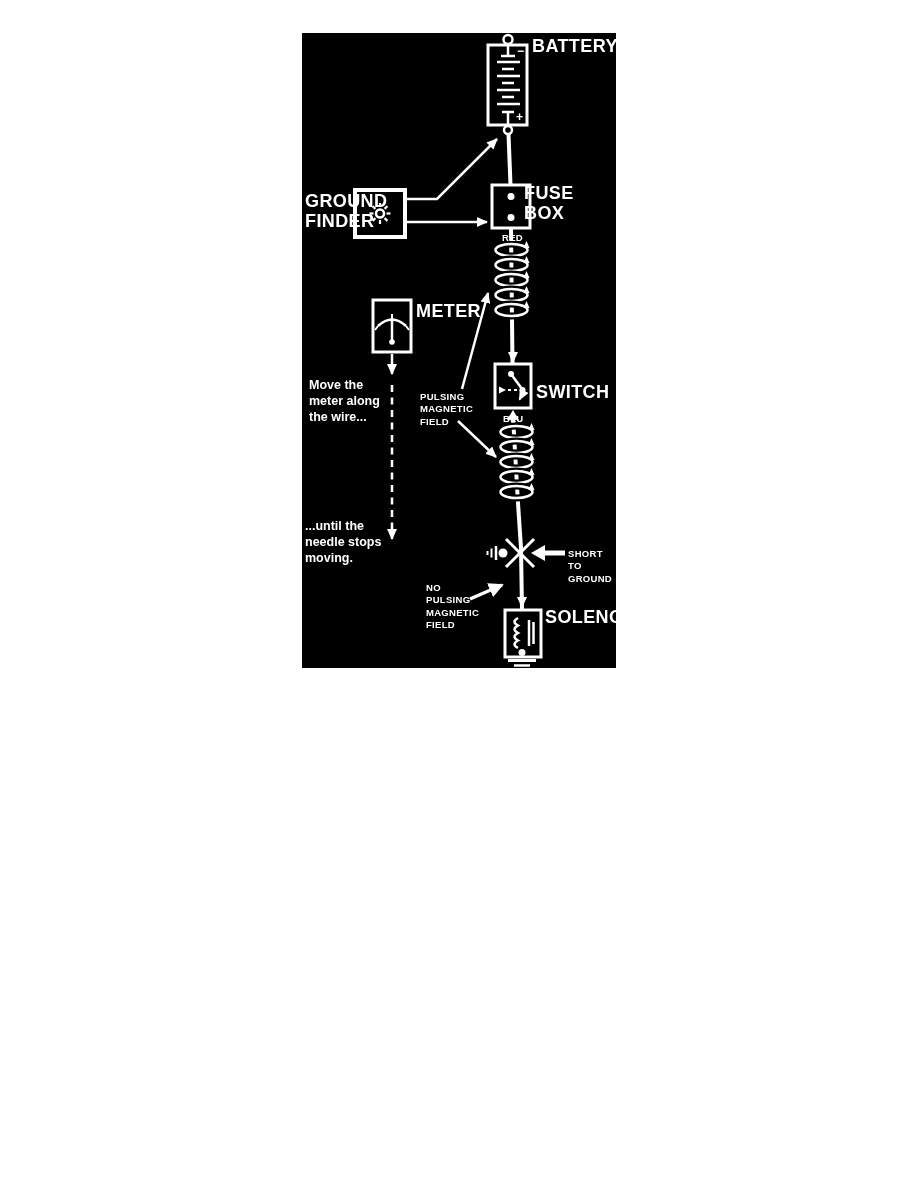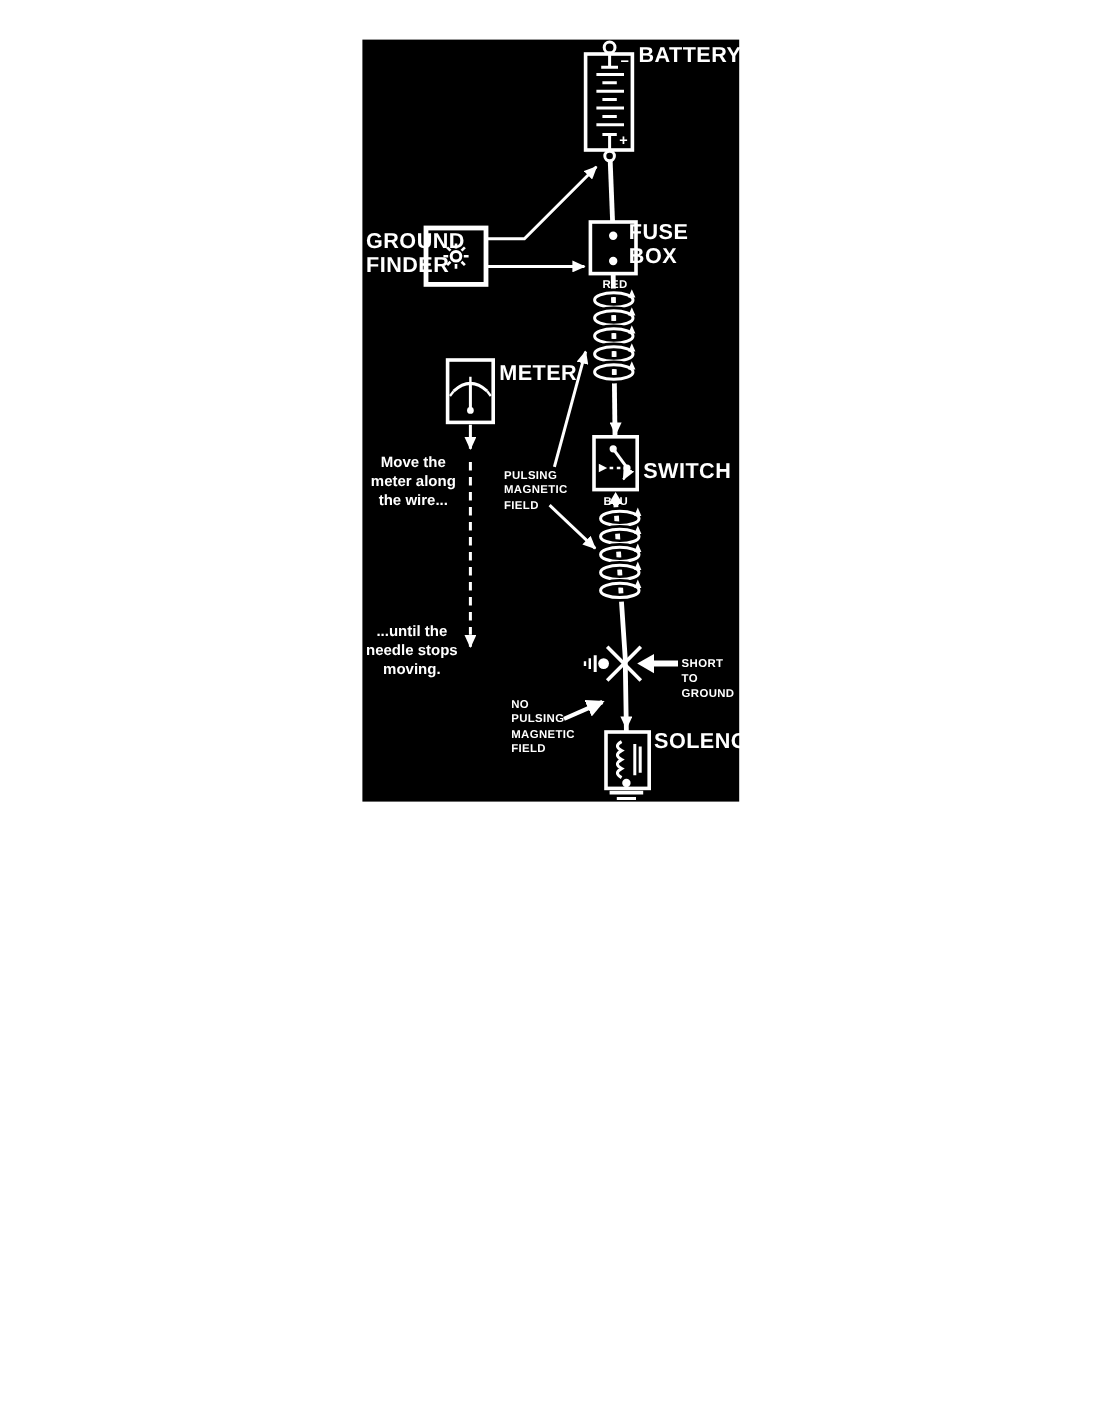--- a/index.html
+++ b/index.html
@@ -11,21 +11,21 @@
     position:absolute; left:302px; top:33px; width:314px; height:635px;
     background:#000000;
   }
   .panel svg { position:absolute; left:0; top:0; }
   .lbl {
     position:absolute; color:#ffffff; font-weight:700;
     white-space:pre-line; font-family:"Liberation Sans", sans-serif;
   }
   .big      { font-size:18px; line-height:1.12; letter-spacing:0.4px; }
   .small    { font-size:9.5px;  line-height:1.3;  letter-spacing:0.3px; }
-  .sentence { font-size:12.5px; line-height:1.28;text-align:center; }
+  .sentence { font-size:12.5px; line-height:1.28; }
   .sign     { font-size:12px; line-height:1; }
 </style>
 </head>
 <body>
 
 <div class="page">
   <div class="panel">
 
     <svg width="314" height="635" viewBox="0 0 314 635">
       <defs>

